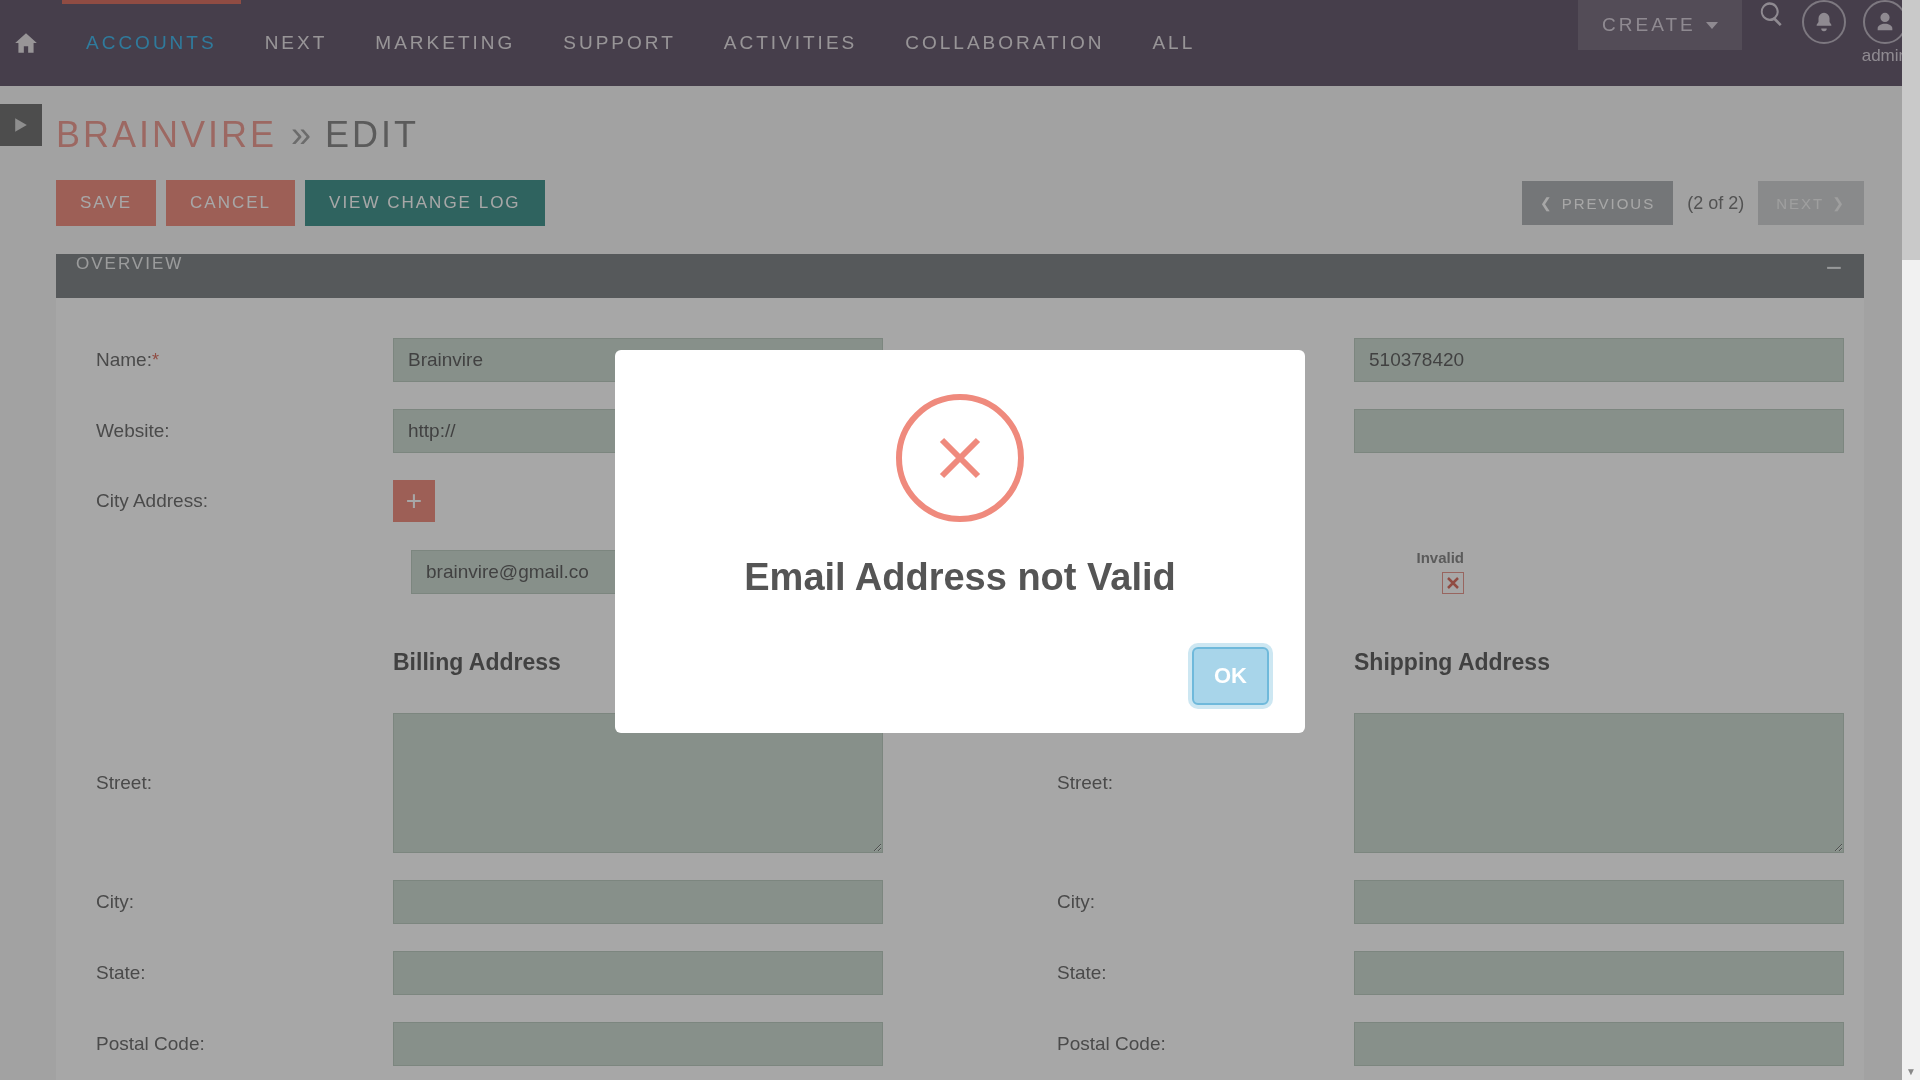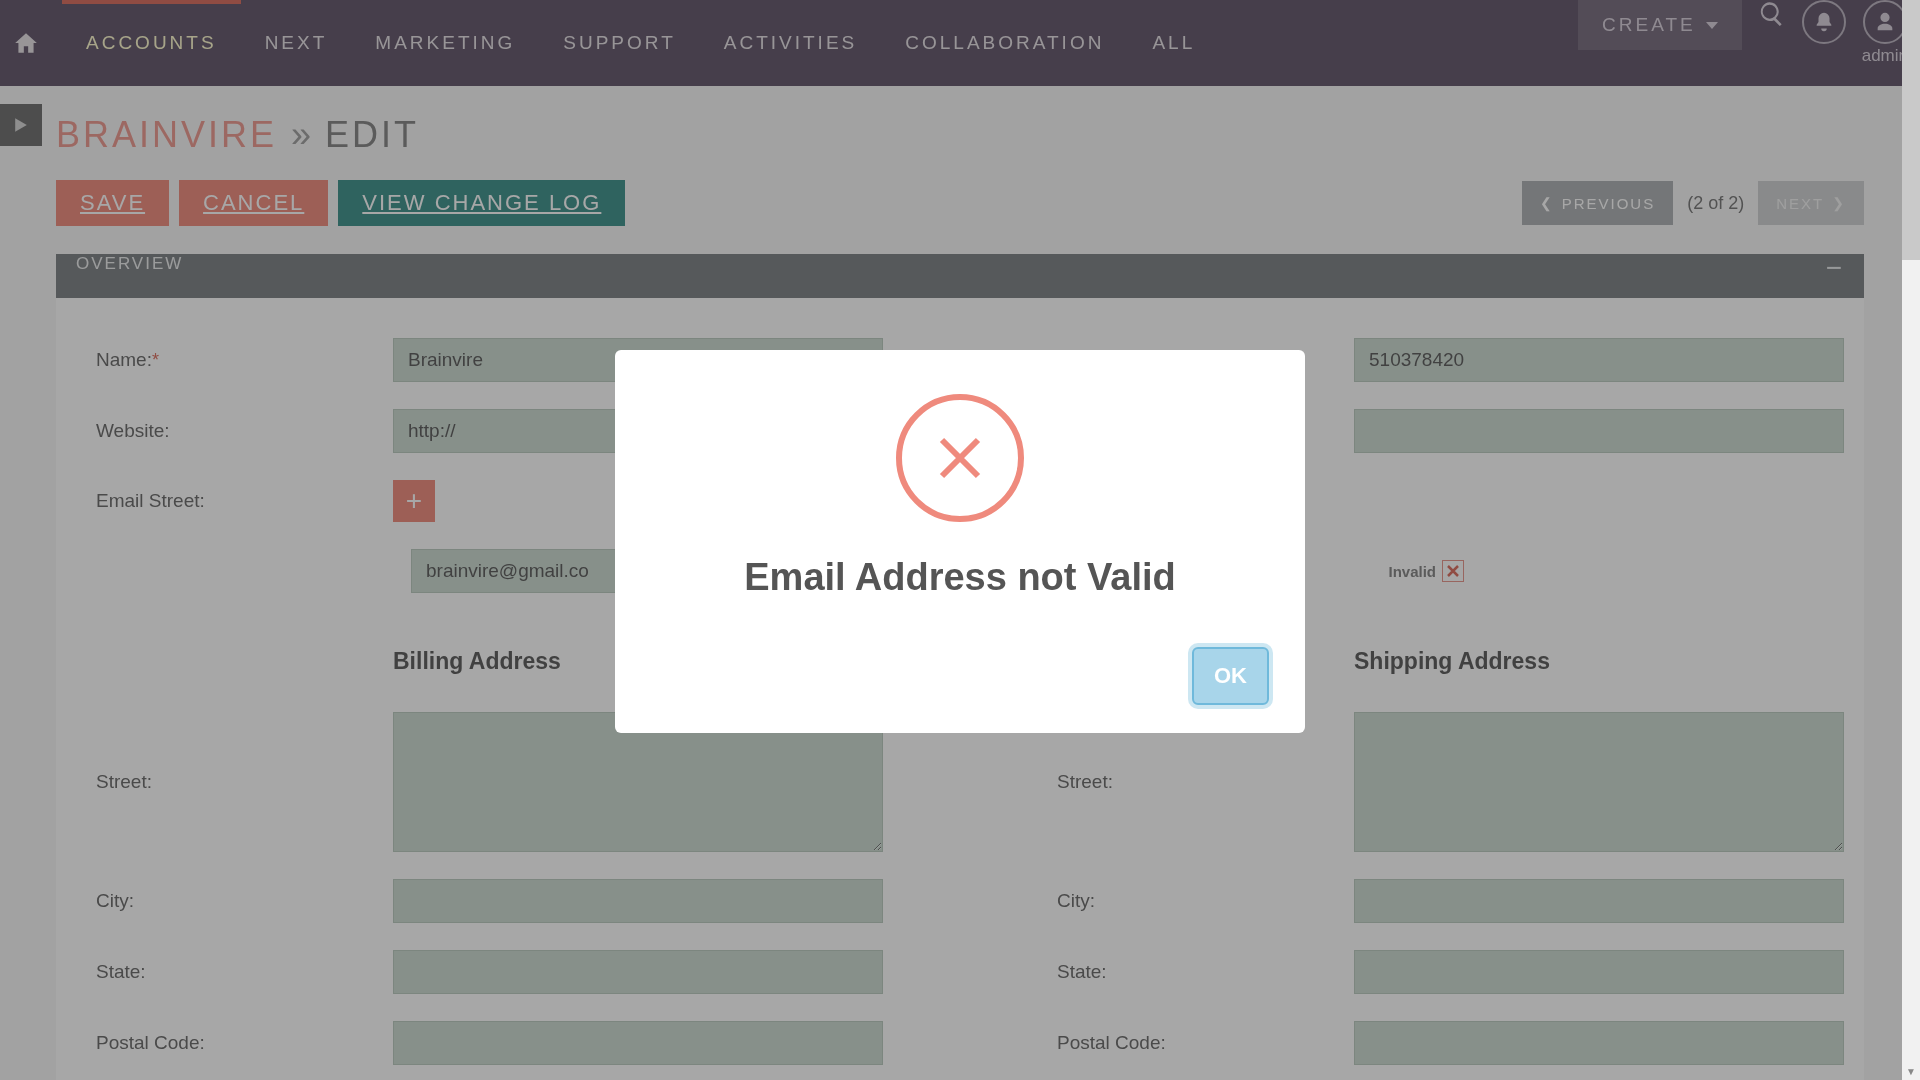--- a/index.html
+++ b/index.html
@@ -35,21 +35,21 @@
   .nav-item {
     color: #e0dadf;
     font-size: 19px;
     letter-spacing: 3px;
     padding: 0 24px;
     cursor: pointer;
     height: 86px;
     line-height: 86px;
   }
   .nav-item.active {
-    color: #fef9c3;
+    color: #0ea5e9;
     position: relative;
   }
   .nav-item.active::before {
     content: "";
     position: absolute;
     top: 0;
     left: 0;
     right: 0;
     height: 4px;
     background: #d14836;
@@ -148,25 +148,24 @@
   .actions-row {
     display: flex;
     align-items: center;
     padding: 24px 56px 28px 56px;
   }
   .btn {
     border: none;
     color: #fff;
     padding: 0 24px;
     height: 46px;
-    font-size: 22px;
+    font-size: 17px;
     letter-spacing: 2px;
     cursor: pointer;
     margin-right: 10px;
-    text-decoration: underline;
   }
   .btn-red { background: #eb6e5d; }
   .btn-purple { background: #0f766e; }
   .actions-right {
     margin-left: auto;
     display: flex;
     align-items: center;
     gap: 14px;
   }
   .btn-grey {
@@ -270,22 +269,22 @@
     padding: 0 14px;
     font-size: 19px;
     color: #333;
     width: 600px;
     margin-left: 18px;
   }
   .invalid-block {
     margin-left: auto;
     margin-right: 380px;
     display: flex;
-    flex-direction: row;
-    align-items: center;
+    flex-direction: column;
+    align-items: flex-end;
     gap: 6px;
   }
   .invalid-label {
     color: #666;
     font-size: 15px;
     font-weight: 600;
   }
   .delete-x {
     width: 22px; height: 22px;
     border: 1px solid #e07a6e;
@@ -476,21 +475,21 @@
       <div></div>
       <div></div>
       <input class="input" value="510378420" style="">
 
       <div class="label">Website:</div>
       <input class="input" value="http://" style="">
       <div></div>
       <div></div>
       <input class="input" style="">
 
-      <div class="label">Email Street:</div>
+      <div class="label">City Address:</div>
       <div>
           <button class="add-btn">+</button>
         </div>
       <div></div>
         <div></div>
         <div></div>
 
       <div></div>
       <div class="email-row">
         <input class="email-input" value="brainvire@gmail.co" style="">

